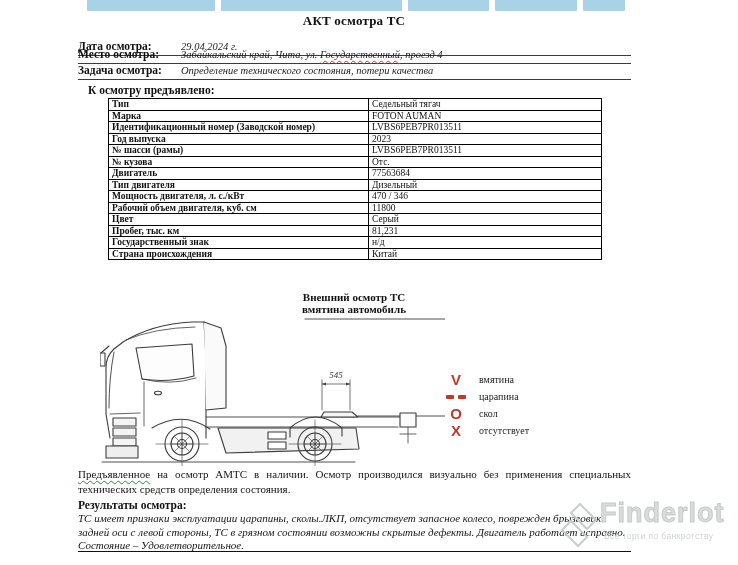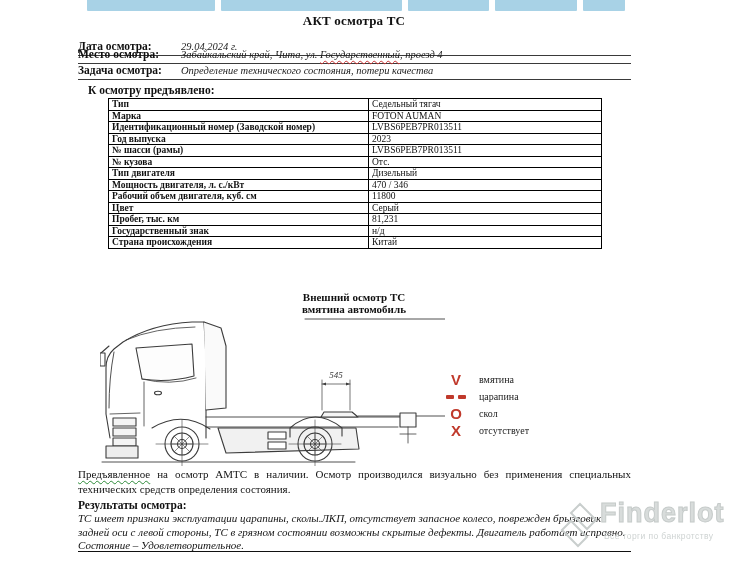--- a/index.html
+++ b/index.html
@@ -97,20 +97,24 @@
           <td class="lbl">Год выпуска</td>
           <td>2023</td>
         </tr>
       <tr>
           <td class="lbl">№ шасси (рамы)</td>
           <td>LVBS6PEB7PR013511</td>
         </tr>
       <tr>
           <td class="lbl">№ кузова</td>
           <td>Отс.</td>
+        </tr>
+      <tr>
+          <td class="lbl">Двигатель</td>
+          <td>77563684</td>
         </tr>
       <tr>
           <td class="lbl">Тип двигателя</td>
           <td>Дизельный</td>
         </tr>
       <tr>
           <td class="lbl">Мощность двигателя, л. с./кВт</td>
           <td>470 / 346</td>
         </tr>
       <tr>

